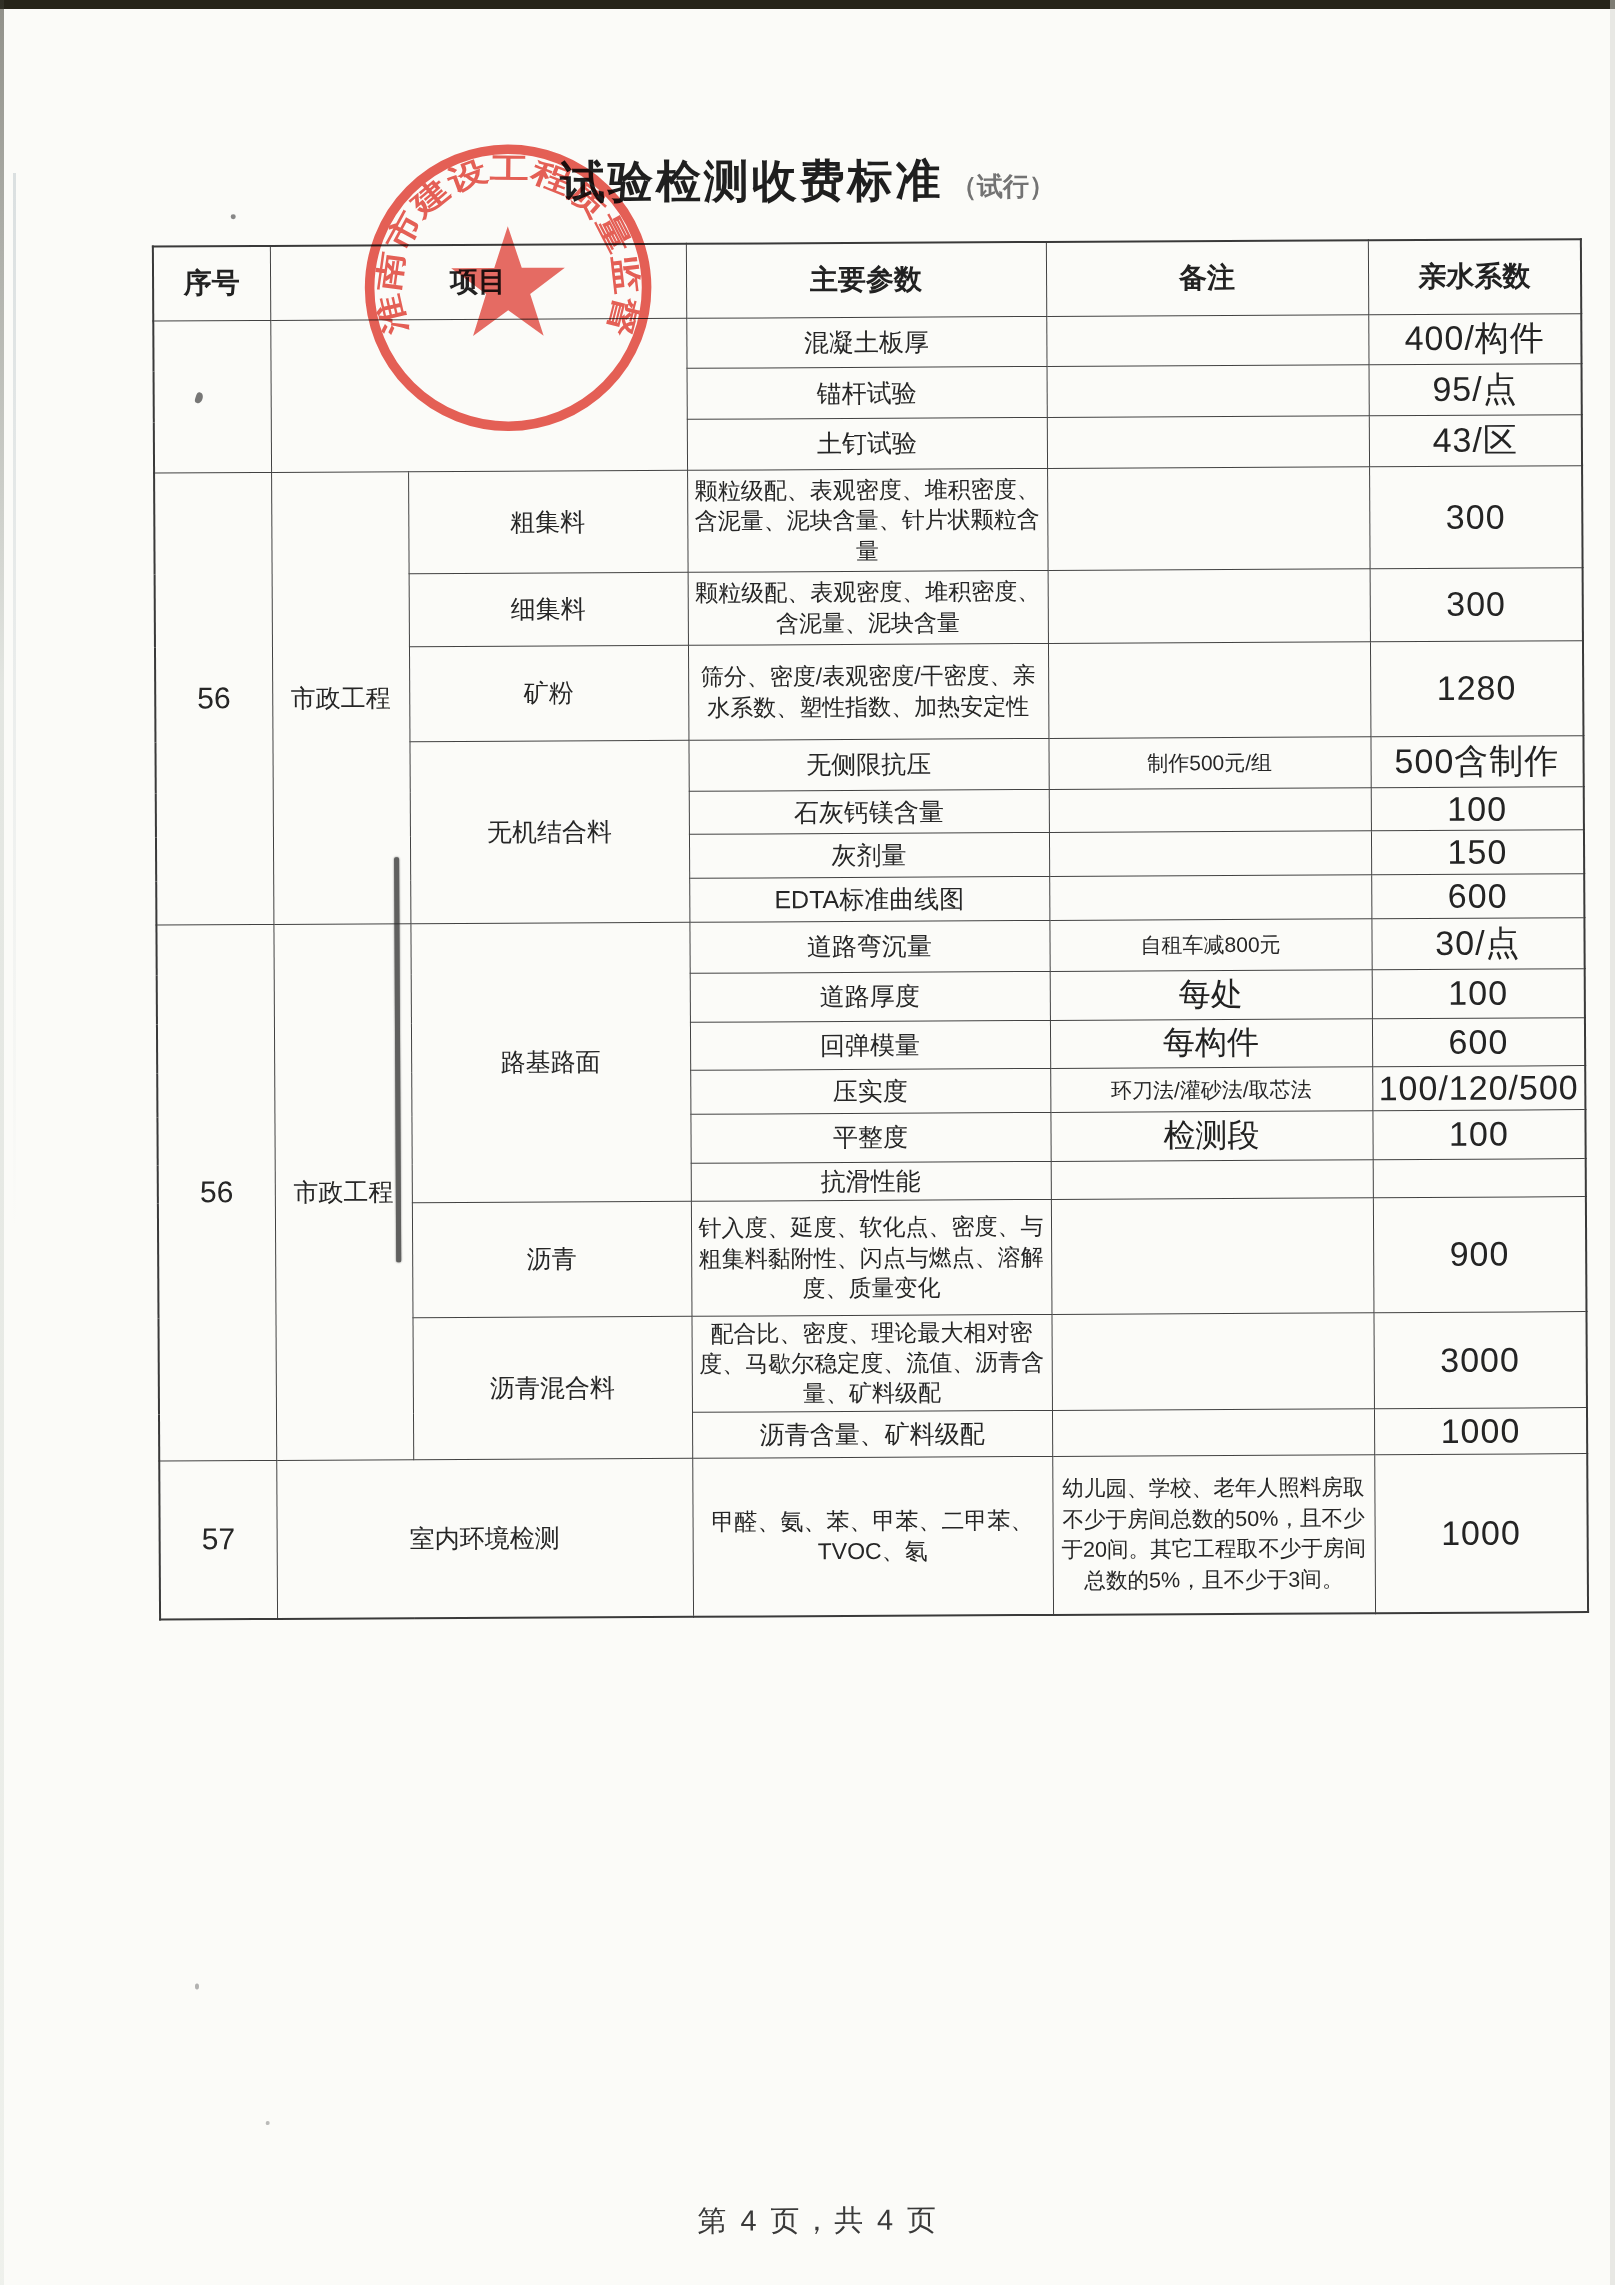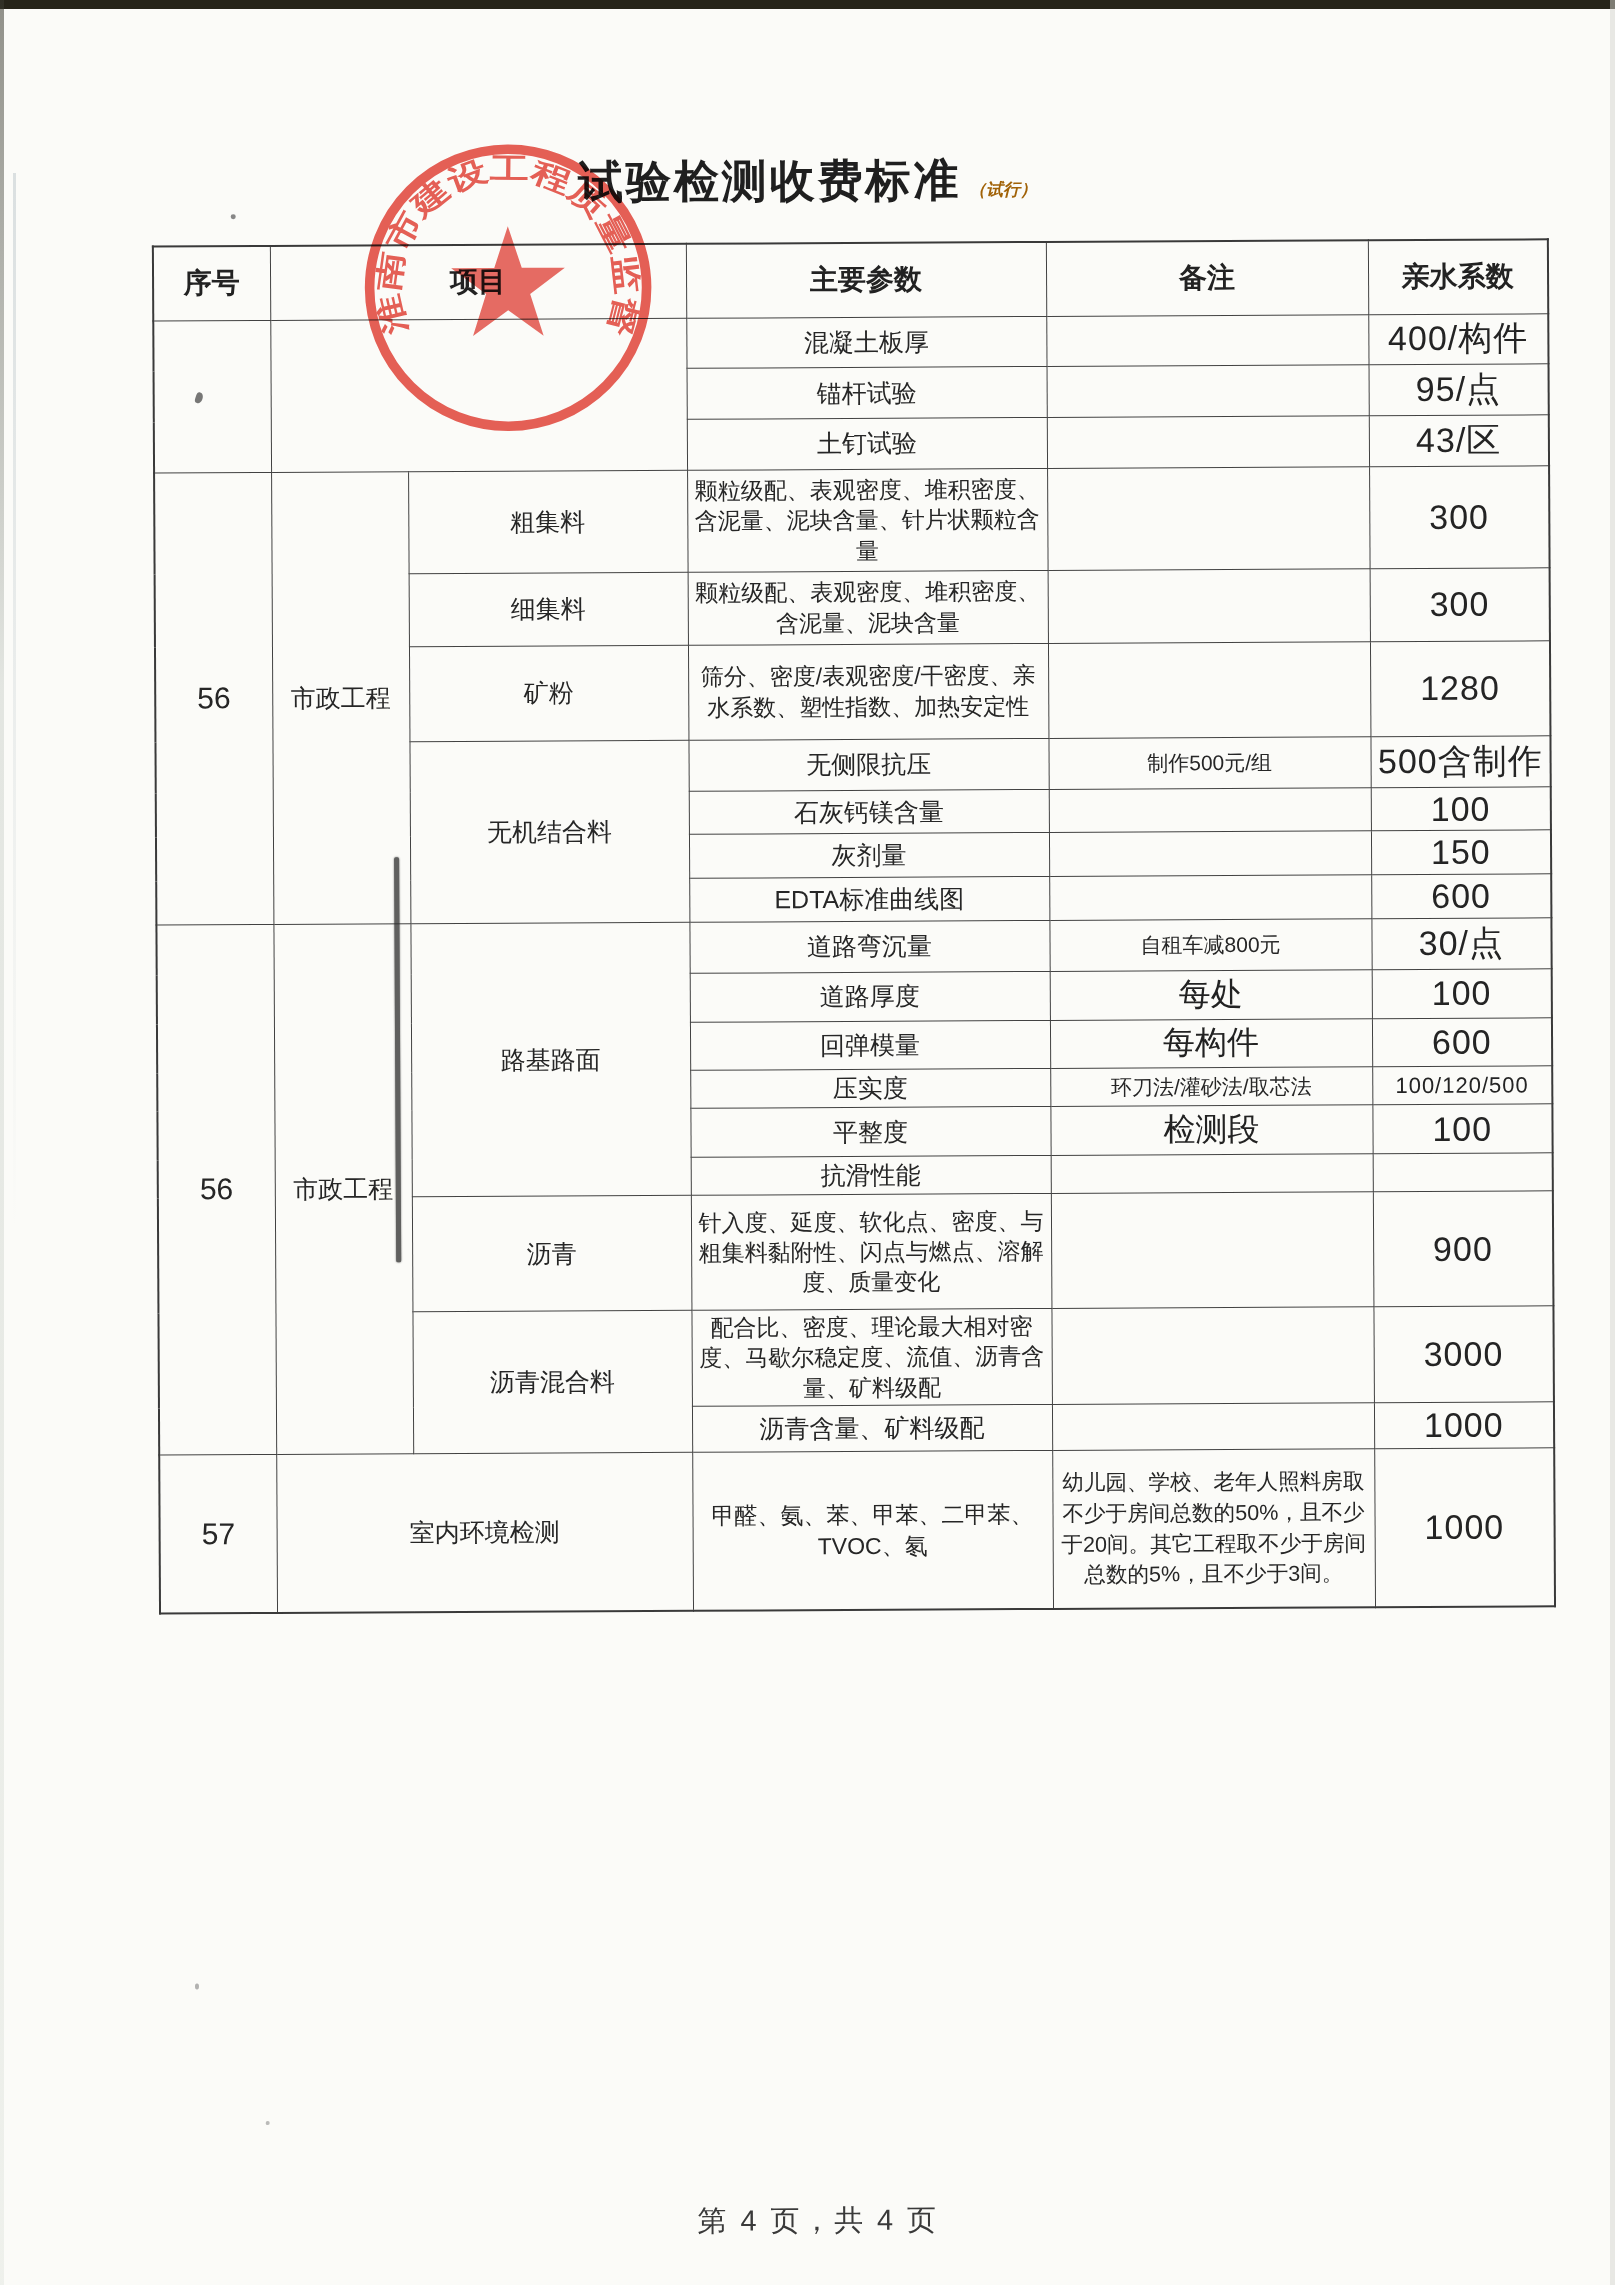--- a/index.html
+++ b/index.html
@@ -6,21 +6,21 @@
   body{width:1616px;height:2285px;background:#efefec;font-family:"Liberation Sans", sans-serif;}
   .page{position:relative;width:1616px;height:2285px;background:#fbfbf8;overflow:hidden;color:#2e2e2e;}
   .scan-edge-top{position:absolute;top:0;left:0;right:0;height:8.6px;background:#262419;}
   .scan-edge-left{position:absolute;top:0;left:0;width:3.8px;height:100%;background:linear-gradient(#3a3a30,#cfd4ce 30%,#e4e8e2);opacity:.55;}
   .scan-edge-right{position:absolute;top:0;right:0;width:5.8px;height:100%;background:#d6d6cf;opacity:.5;}
   .crease{position:absolute;top:173px;left:13.4px;width:2.9px;height:1057px;background:linear-gradient(#c9d1d4,rgba(201,209,212,0));opacity:.65;}
   .sheet{position:absolute;left:0;top:0;width:1616px;height:2285px;transform:rotate(-0.3deg);transform-origin:269px 269px;}
 
   .title-wrap{position:absolute;top:154px;left:0;width:1616px;text-align:center;white-space:nowrap;}
   .title-main{font-size:45px;font-weight:bold;letter-spacing:2.9px;color:#1f1f1f;}
-  .title-note{font-size:17px;font-weight:bold;color:#a16207;margin-left:7.7px;font-style:italic;}
+  .title-note{font-size:26px;font-weight:bold;color:#737373;margin-left:7.7px;}
 
   table.fee{position:absolute;left:152px;top:245px;border-collapse:collapse;table-layout:fixed;background:transparent;}
   table.fee td, table.fee th{border:1.9px solid #424242;vertical-align:middle;text-align:center;padding:1.9px 5.8px;overflow:hidden;}
   table.fee{border:2.9px solid #3a3a3a;}
   tr.h77{height:74px}tr.h44{height:42px}tr.h36{height:35px}tr.h106{height:102px}
   tr.h76{height:73px}tr.h99{height:95px}tr.h40{height:38px}tr.h120{height:115px}
   tr.h90{height:86px}tr.h48{height:46px}tr.h165{height:159px}
   th{font-size:28px;font-weight:bold;color:#222;}
   td.no{font-size:30px;color:#262626;}
   td.grp{font-size:25px;color:#262626;}
@@ -145,21 +145,21 @@
           <td class="fee-v">100</td>
         </tr>
         <tr class="h40">
           <td class="param-lg">回弹模量</td>
           <td class="note-lg">每构件</td>
           <td class="fee-v">600</td>
         </tr>
         <tr class="h40">
           <td class="param-lg">压实度</td>
           <td class="note-sm">环刀法/灌砂法/取芯法</td>
-          <td class="fee-v" style="font-size:22px">100/120/500</td>
+          <td class="fee-v" style="font-size:34px">100/120/500</td>
         </tr>
         <tr class="h40">
           <td class="param-lg">平整度</td>
           <td class="note-lg">检测段</td>
           <td class="fee-v">100</td>
         </tr>
         <tr class="h40">
           <td class="param-lg">抗滑性能</td>
           <td class="note-sm"></td>
           <td class="fee-v"></td>

